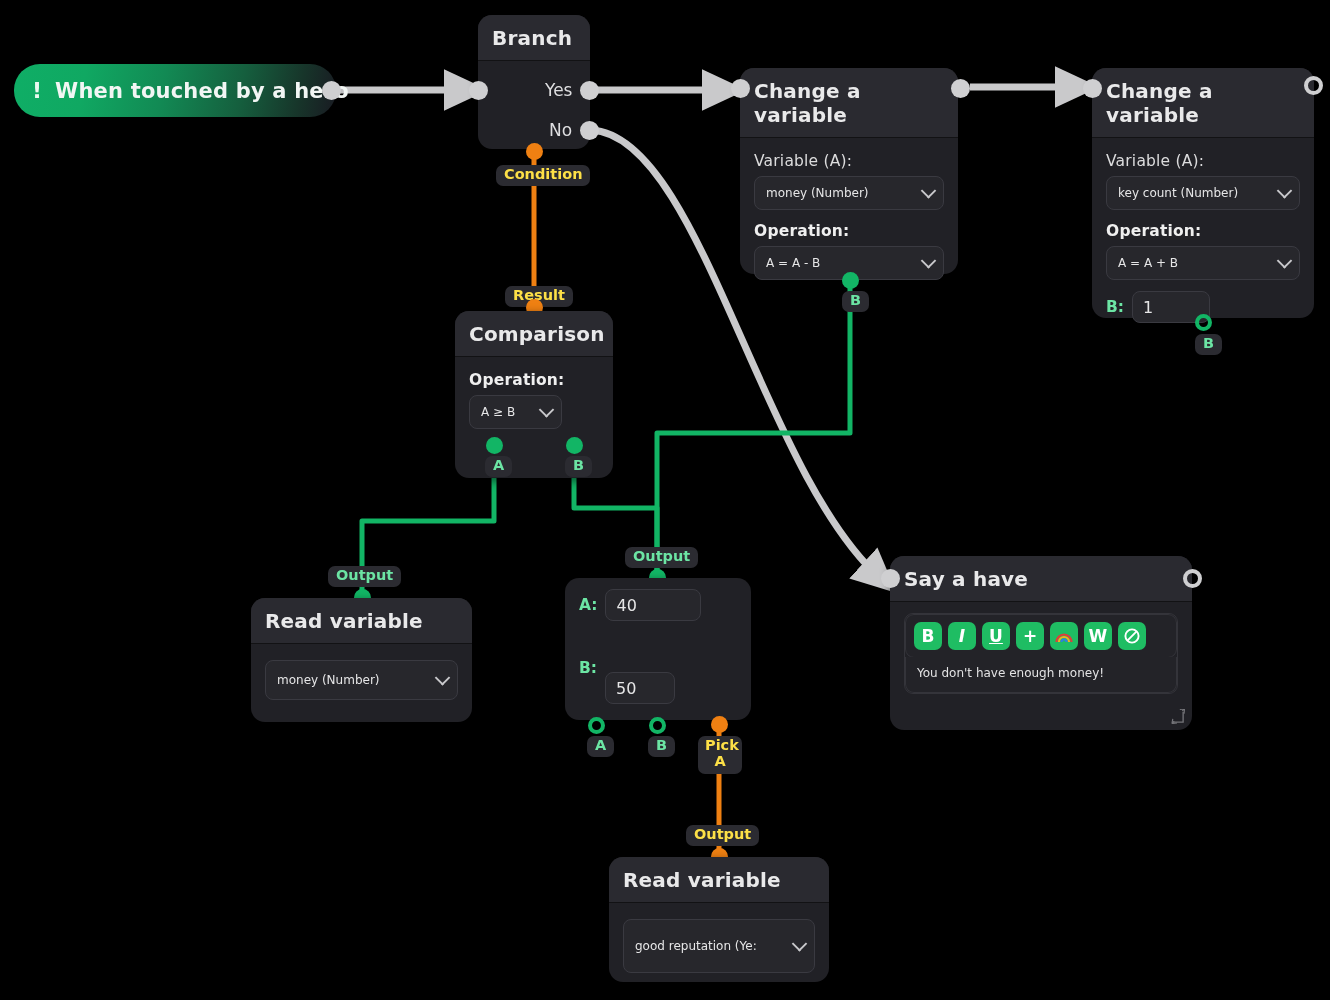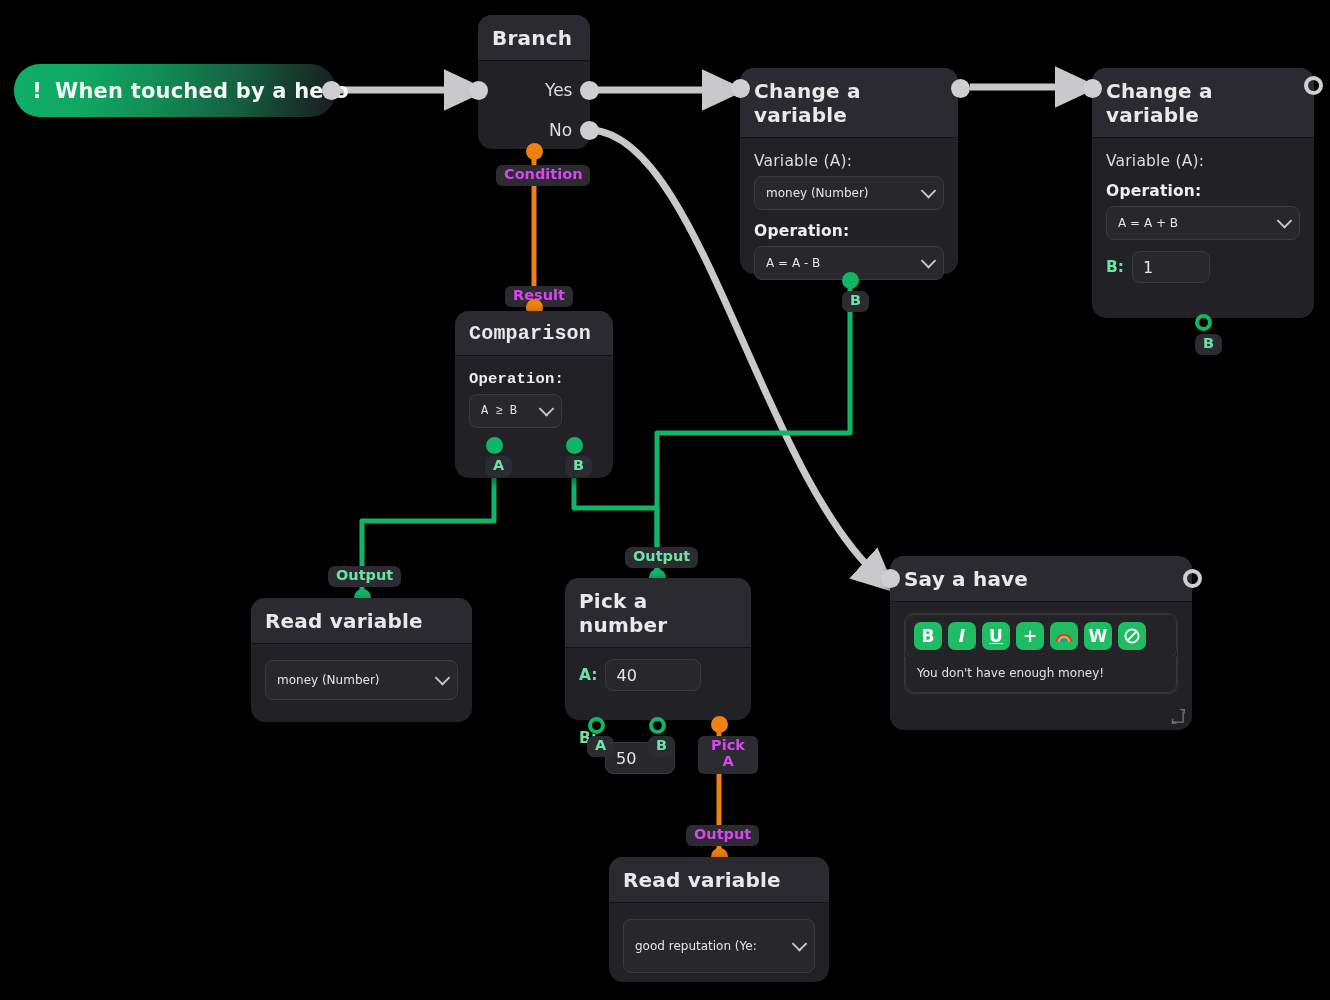--- a/index.html
+++ b/index.html
@@ -110,21 +110,21 @@
     background:#2b2b31;
     border-radius:7px;
     font-size:14.5px;
     font-weight:700;
     padding:2px 8px 3px;
     white-space:nowrap;
     line-height:1.1;
     box-sizing:border-box;
   }
   .port-tag.green{color:#6ce5a4;}
-  .port-tag.orange{color:#d946ef;border-radius:6px;}
+  .port-tag.orange{color:#fde047;}
   .port-tag.two-line{text-align:center;padding:2px 7px 4px;}
 
   
   .branch-row{
     position:absolute;
     right:26px;
     font-size:17px;
     color:#dedee0;
   }
 
@@ -230,39 +230,43 @@
   </div>
   <div class="port flow" style="left:731px;top:79px;"></div>
   <div class="port flow" style="left:951px;top:79px;"></div>
   <div class="port data-green" style="left:842px;top:272px;"></div>
   <div class="port-tag green" style="left:842px;top:291px;">B</div>
 
   <div class="node" style="left:1092px;top:68px;width:222px;height:250px;">
     <div class="node-header">Change a variable</div>
     <div class="node-body">
       <div class="field-label">Variable (A):</div>
+      <div class="select">
+        <span>key count (Number)</span>
+        <span class="chev"></span>
+      </div>
       <div class="field-label bold" style="margin-top:12px;">Operation:</div>
       <div class="select">
         <span>A = A + B</span>
         <span class="chev"></span>
       </div>
       <div style="display:flex;align-items:center;gap:8px;margin-top:11px;">
         <span style="color:#6ce5a4;font-size:15.5px;font-weight:700;">B:</span>
         <span class="textinput" style="width:78px;">1</span>
       </div>
     </div>
   </div>
   <div class="port flow" style="left:1083px;top:79px;"></div>
   <div class="port flow hollow" style="left:1304px;top:76px;"></div>
   <div class="port data-green hollow" style="left:1195px;top:314px;"></div>
   <div class="port-tag green" style="left:1195px;top:334px;">B</div>
 
   <div class="port-tag orange" style="left:505px;top:286px;">Result</div>
   <div class="port data-orange" style="left:526px;top:299px;"></div>
-  <div class="node" style="left:455px;top:311px;width:158px;height:167px;font-family:Liberation Mono, monospace;">
+  <div class="node" style="left:455px;top:311px;width:158px;height:167px;">
     <div class="node-header">Comparison</div>
     <div class="node-body">
       <div class="field-label bold">Operation:</div>
       <div class="select narrow" style="width:93px;">
         <span>A ≥ B</span>
         <span class="chev"></span>
       </div>
     </div>
   </div>
   <div class="port data-green" style="left:486px;top:437px;"></div>
@@ -278,38 +282,37 @@
       <div class="select" style="height:40px;">
         <span>money (Number)</span>
         <span class="chev"></span>
       </div>
     </div>
   </div>
 
   <div class="port-tag green" style="left:625px;top:547px;">Output</div>
   <div class="port data-green" style="left:649px;top:569px;"></div>
   <div class="node" style="left:565px;top:578px;width:186px;height:142px;">
-    <div class="node-header">Pick a number</div>
     <div class="node-body" style="padding-top:11px;">
       <div style="display:flex;align-items:center;gap:8px;">
         <span style="color:#6ce5a4;font-size:15.5px;font-weight:700;">A:</span>
         <span class="textinput" style="width:96px;">40</span>
       </div>
       <div style="display:flex;align-items:center;gap:8px;margin-top:10px;">
         <span style="color:#6ce5a4;font-size:15.5px;font-weight:700;">B:</span>
         <span class="textinput" style="width:70px;margin-top:41px;">50</span>
       </div>
     </div>
   </div>
   <div class="port data-green hollow" style="left:588px;top:717px;"></div>
   <div class="port-tag green" style="left:587px;top:736px;">A</div>
   <div class="port data-green hollow" style="left:649px;top:717px;"></div>
   <div class="port-tag green" style="left:648px;top:736px;">B</div>
   <div class="port data-orange" style="left:711px;top:716px;"></div>
-  <div class="port-tag orange two-line" style="left:698px;top:736px;width:60px;">
+  <div class="port-tag orange two-line" style="left:698px;top:736px;width:44px;">
     <div>Pick</div>
     <div>A</div>
   </div>
 
   <div class="port-tag orange" style="left:686px;top:825px;">Output</div>
   <div class="port data-orange" style="left:711px;top:848px;"></div>
   <div class="node" style="left:609px;top:857px;width:220px;height:125px;">
     <div class="node-header">Read variable</div>
     <div class="node-body" style="padding-top:16px;">
       <div class="select" style="height:54px;">

